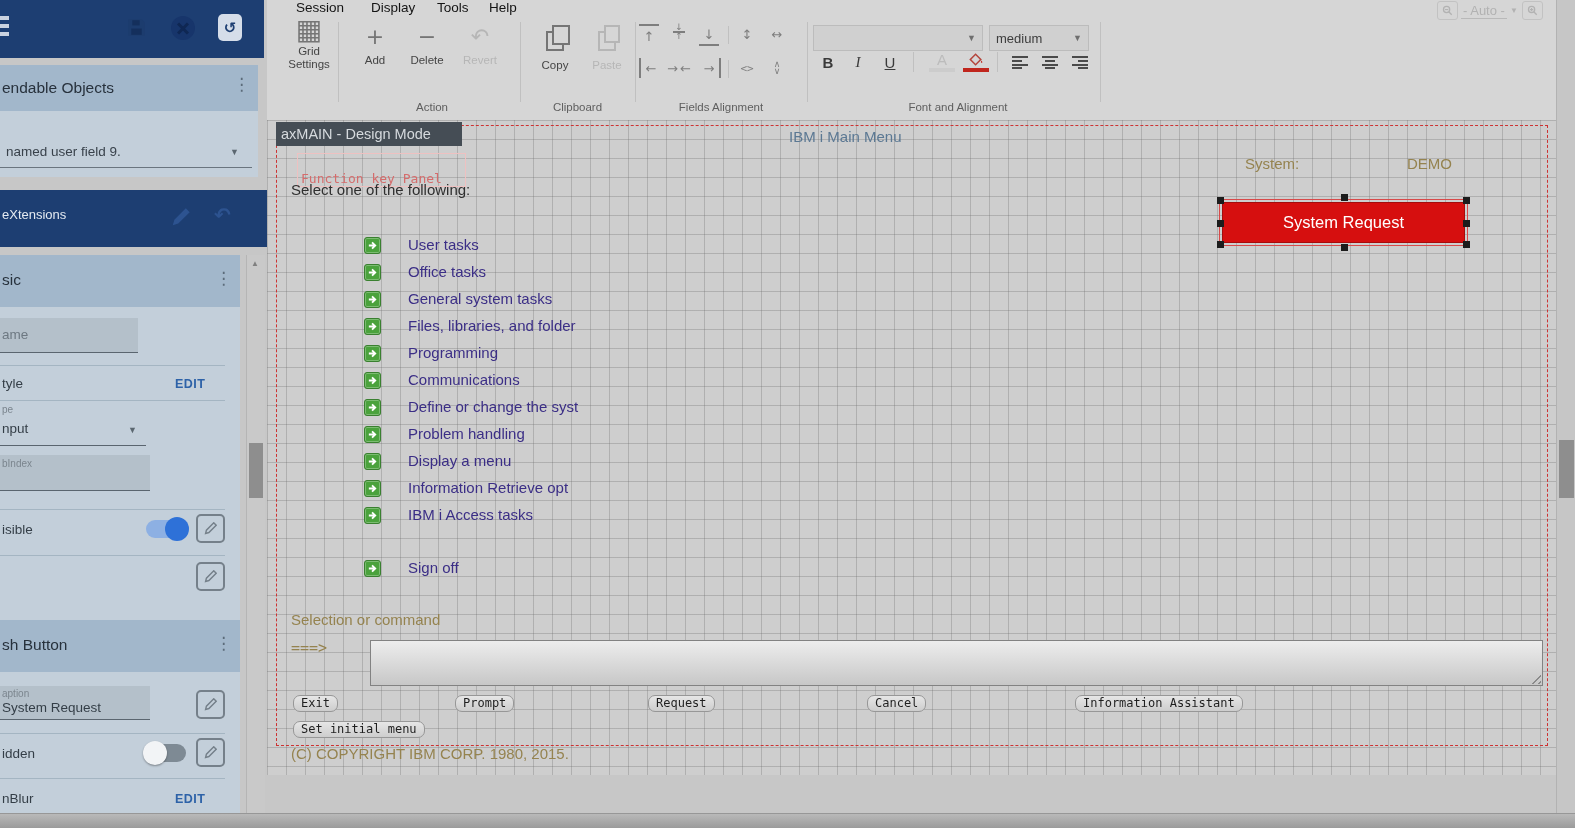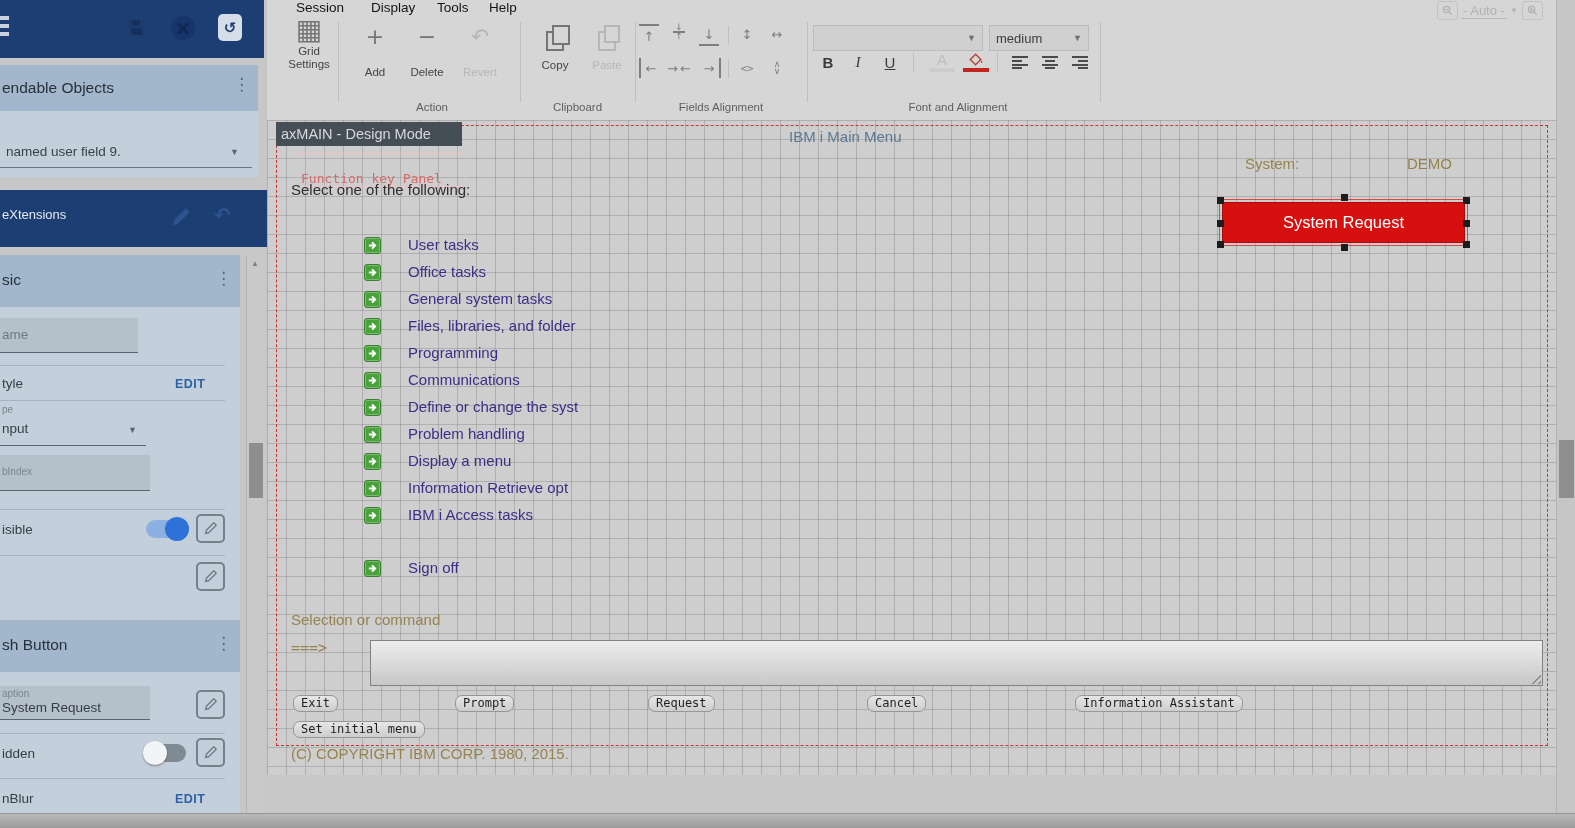--- a/index.html
+++ b/index.html
@@ -35,21 +35,21 @@
   .band{position:absolute;left:0;top:190px;width:267px;height:57px;background:#1d3e72}
   .band .t{position:absolute;left:2px;top:17px;color:#e4eaf1;font-size:13px}
   
   .ribbon{position:absolute;left:267px;top:0;width:1289px;height:120px;background:#d6d6d6;border-bottom:1px solid #bdbdbd}
   .mitem{position:absolute;top:0;font-size:13.5px;color:#141414;line-height:15px;cursor:pointer;white-space:nowrap}
   .collapse{position:absolute;left:1px;top:1px;width:21px;height:19px;background:#cdd9ea;border:1px solid #7d93b8;
             border-radius:3px;color:#1d3e72;font-weight:bold;font-size:13px;text-align:center;line-height:17px}
   .sep{position:absolute;top:22px;width:1px;height:80px;background:#c0c0c0}
   .rbtn{position:absolute;top:25px;width:50px;text-align:center;cursor:pointer}
   .rbtn .ic{font-size:22px;line-height:24px;color:#757575;font-family:"DejaVu Sans",sans-serif}
-  .rbtn .lb{font-size:11.5px;color:#454545;margin-top:17px}
+  .rbtn .lb{font-size:11.5px;color:#454545;margin-top:5px}
   .rbtn.dis .ic,.rbtn.dis .lb{color:#b6b6b6}
   .glabel{position:absolute;top:101px;font-size:11.5px;color:#5f5f5f;text-align:center}
   .fai{position:absolute;width:20px;height:20px;display:flex;align-items:center;justify-content:center;
        color:#7e7e7e;font-size:13px;font-family:"DejaVu Sans",sans-serif;cursor:pointer}
   .fai.bt{border-top:2px solid #7e7e7e}.fai.bb{border-bottom:2px solid #7e7e7e}
   .fai.bl{border-left:2px solid #7e7e7e}.fai.br{border-right:2px solid #7e7e7e}
   .fai.colm{flex-direction:column;font-size:9px;line-height:7px}
   .fai .bar{width:12px;height:2px;background:#7e7e7e}
   .fai .vbar{width:2px;height:12px;background:#7e7e7e;margin:0 1px}
   .rsel{position:absolute;top:25px;height:26px;background:#d0d0d0;border:1px solid #bcbcbc;
@@ -465,21 +465,21 @@
     </div>
     <div class="dvd" style="left:0;top:58px;width:225px"></div>
     <span class="val" style="left:2px;top:69px">tyle</span>
     <span class="edit" style="left:175px;top:70px">EDIT</span>
     <div class="dvd" style="left:0;top:93px;width:225px"></div>
     <span class="slbl" style="left:2px;top:97px">pe</span>
     <span class="val" style="left:2px;top:114px">nput</span>
     <span class="darr" style="left:128px;top:118px">▼</span>
     <span class="abs" style="left:0;top:138px;width:146px;height:1px;background:#5a656f"></span>
     <div class="fld" style="left:0;top:148px;width:150px;height:35px">
-      <span class="slbl" style="left:2px;top:11px">bIndex</span>
+      <span class="slbl" style="left:2px;top:3px">bIndex</span>
     </div>
     <div class="dvd" style="left:0;top:202px;width:225px"></div>
     <span class="val" style="left:2px;top:215px">isible</span>
     <span class="tgl on" style="left:146px;top:213px">
         <i></i>
       </span>
     <span class="esq" style="left:196px;top:207px">
       <svg width="13" height="13" viewBox="0 0 16 16">
           <path d="M2 14l1-4 9-9 3 3-9 9z" fill="none" stroke="#75808a" stroke-width="1.8"></path>
         </svg>

